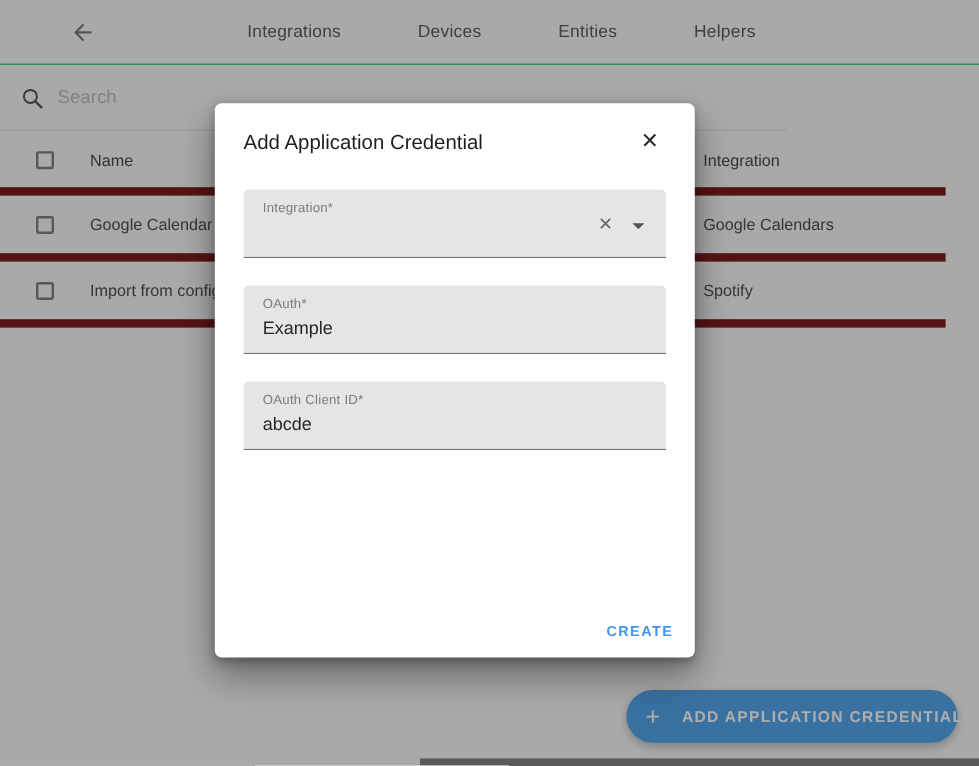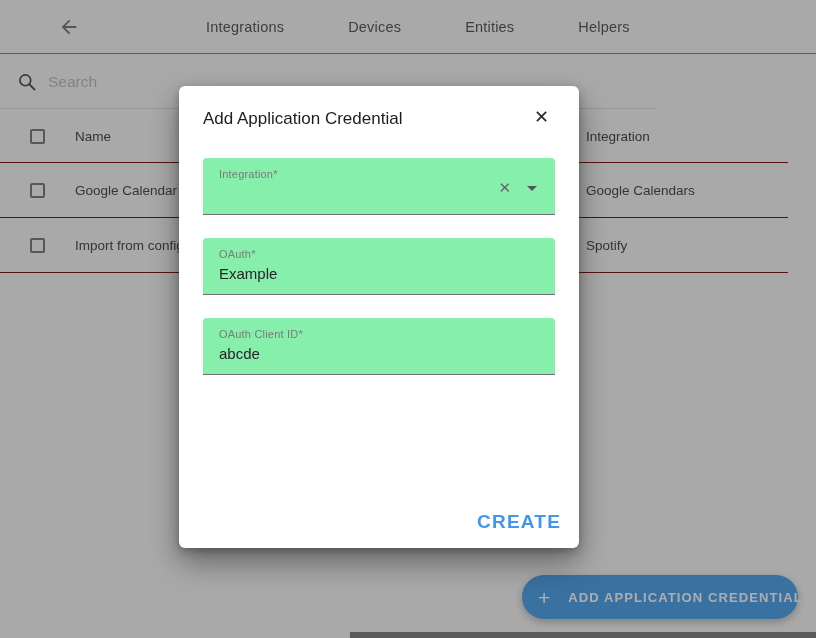--- a/index.html
+++ b/index.html
@@ -12,21 +12,21 @@
   .topbar { position:absolute; left:0; top:0; width:816px; height:54px; background:#fafafa; border-bottom:1px solid #22c55e; }
   .back-btn { position:absolute; left:58px; top:16px; width:22px; height:22px; cursor:pointer; }
   .tabs { position:absolute; left:206px; top:0; height:54px; display:flex; gap:64px; align-items:center; }
   .tab { font-size:14.5px; color:#5c5c5c; letter-spacing:0.2px; cursor:pointer; white-space:nowrap; }
 
   .searchrow { position:absolute; left:0; top:55px; width:656px; height:54px; border-bottom:1px solid #e2e2e2; display:flex; align-items:center; }
   .search-icon { margin-left:17px; width:20px; height:20px; flex:0 0 auto; }
   .search-input { border:none; outline:none; background:transparent; font-family:"Liberation Sans", sans-serif; font-size:15.5px; color:#4e4e4e; margin-left:11px; width:400px; }
   .search-input::placeholder { color:#c0c0c0; opacity:1; }
 
-  .trow { position:absolute; left:0; width:788px; height:54px; border-bottom:1px solid #7f1d1d; display:flex; align-items:center; }
+  .trow { position:absolute; left:0; width:788px; height:54px; border-bottom:7px solid #7f1d1d; display:flex; align-items:center; }
   .row-head { top:110px; height:53px; }
   .row-1 { top:164px; }
   .row-2 { top:219px; }
   .checkbox { margin-left:30px; width:15px; height:15px; border:2px solid #808080; border-radius:2px; background:transparent; cursor:pointer; flex:0 0 auto; }
   .cell { position:absolute; font-size:13.5px; color:#4e4e4e; white-space:nowrap; }
   .cell.c-name { left:75px; }
   .cell.c-integ { left:586px; }
   .row-head .cell { color:#4b4b4b; }
 
   .fab { position:absolute; left:522px; top:575px; width:276px; height:44px; border-radius:22px; background:#55a7ee; display:flex; align-items:center; cursor:pointer; box-shadow:0 3px 8px rgba(0,0,0,0.25); }
@@ -37,28 +37,28 @@
 
   
   .overlay { position:absolute; inset:0; background:rgba(0,0,0,0.32); z-index:10; }
 
   
   .dialog { position:absolute; left:179px; top:86px; width:400px; height:462px; background:#ffffff; border-radius:6px; z-index:20; box-shadow:0 14px 30px rgba(0,0,0,0.4), 0 3px 8px rgba(0,0,0,0.25); }
   .dialog-title { position:absolute; left:24px; top:23px; font-size:17px; color:#1e1e1e; font-weight:400; white-space:nowrap; }
   .dialog-close { position:absolute; right:28px; top:20px; font-size:18px; color:#2b2b2b; cursor:pointer; line-height:1; padding:2px; }
 
   .fields { position:absolute; left:24px; top:72px; width:352px; }
-  .field { position:relative; width:352px; height:57px; margin-bottom:23px; background:#86efac; border-bottom:1px solid #6e6e6e; border-radius:4px 4px 0 0; padding:10px 16px 0 16px; cursor:text; }
+  .field { position:relative; width:352px; height:57px; margin-bottom:23px; background:#e5e5e5; border-bottom:1px solid #6e6e6e; border-radius:4px 4px 0 0; padding:10px 16px 0 16px; cursor:text; }
   .field-label { font-size:11px; color:#7b7b7b; letter-spacing:0.2px; line-height:13px; }
   .field-value { font-size:15px; color:#262626; margin-top:4px; line-height:18px; }
   .field-value.masked { font-size:13px; letter-spacing:1.5px; line-height:18px; }
   .clear-x { position:absolute; right:44px; top:22px; font-size:15px; color:#666666; cursor:pointer; line-height:1; }
   .caret { position:absolute; right:18px; top:28px; width:0; height:0; border-left:5px solid transparent; border-right:5px solid transparent; border-top:5.5px solid #545454; cursor:pointer; }
 
-  .create-btn { position:absolute; right:18px; bottom:15px; font-size:19px; font-weight:700; letter-spacing:1.2px; color:#4196f0; cursor:pointer; background:none; border:none; font-family:"Liberation Sans", sans-serif; }
+  .create-btn { position:absolute; right:18px; bottom:15px; font-size:12px; font-weight:700; letter-spacing:1.2px; color:#4196f0; cursor:pointer; background:none; border:none; font-family:"Liberation Sans", sans-serif; }
 </style>
 </head>
 <body>
 
 <div class="page">
 
   <div class="topbar">
     <div class="back-btn">
       <svg width="22" height="22" viewBox="0 0 24 24">
           <path d="M20 11H7.8l5.6-5.6L12 4l-8 8 8 8 1.4-1.4L7.8 13H20z" fill="#7d7d7d"></path>

